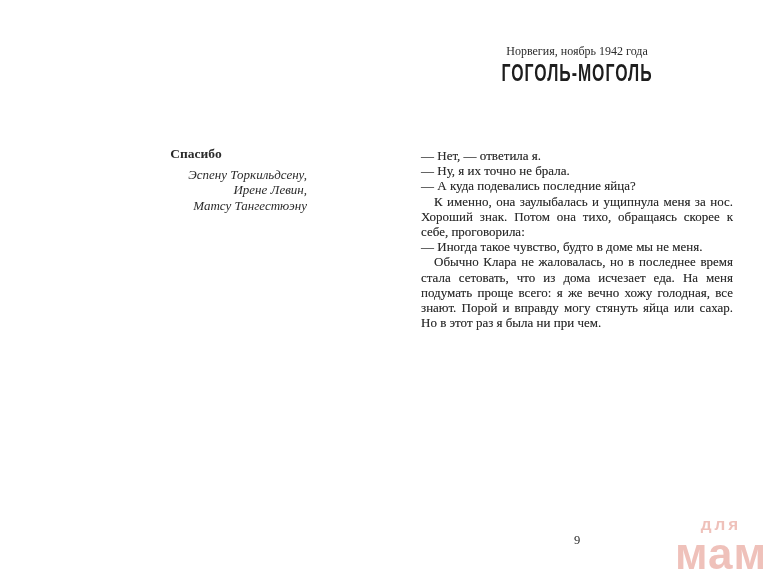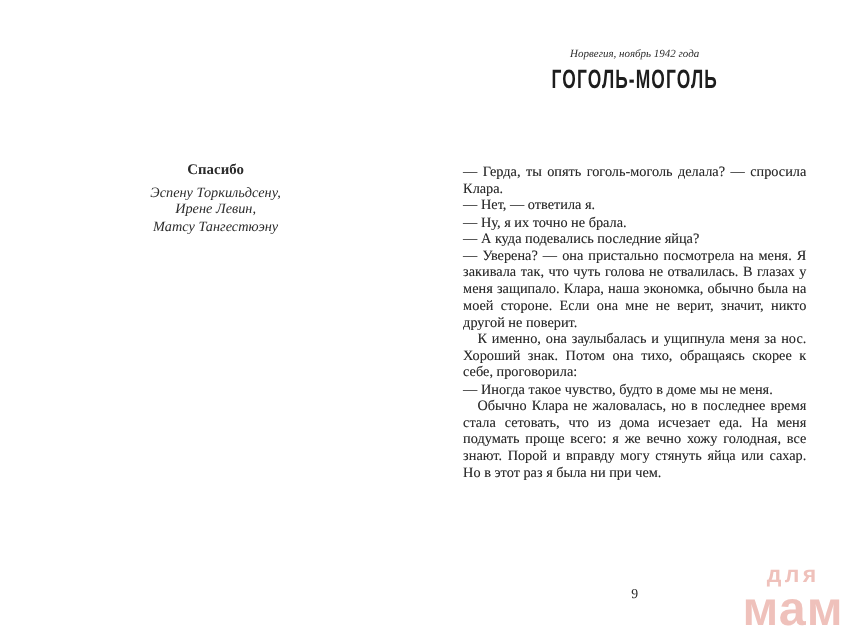--- a/index.html
+++ b/index.html
@@ -12,27 +12,27 @@
     color:#2b2b2b;
   }
 
   
   .dedication {
     position:absolute; left:85px; top:146px; width:222px;
     text-align:center;
     font-size:13px; line-height:15.5px;
   }
   .dedication-title { font-weight:bold; font-size:13.5px; margin-bottom:5px; }
-  .dedication-names { font-style:italic; }
+  .dedication-names { font-style:italic;text-align:right; }
 
   
   .right-col { position:absolute; left:421px; top:0; width:312px; height:578px; }
   .location-date {
     position:absolute; top:44px; left:0; width:100%;
-    text-align:center; font-style:italic; font-size:10px;
+    text-align:center; font-size:12px;
   }
   .chapter-title {
     position:absolute; top:59px; left:0; width:100%;
     text-align:center;
     font-family:"Liberation Sans", sans-serif;
     font-weight:700; font-size:24px; letter-spacing:1.5px;
     transform:scaleX(0.66); transform-origin:50% 50%;
     color:#1d1d1d;
     white-space:nowrap;
   }
@@ -52,46 +52,44 @@
   
   .watermark {
     position:absolute; right:3px; bottom:2px;
     text-align:center;
     font-family:"Liberation Sans", sans-serif;
     font-weight:700;
     opacity:0.5;
     line-height:1;
     user-select:none;
   }
-  .watermark-small { font-size:21px; letter-spacing:3px; }
+  .watermark-small { font-size:17px; letter-spacing:3px; }
   .watermark-big   { font-size:44px; letter-spacing:1px; margin-top:-1px; }
 </style>
 </head>
 <body>
 
 <div>
 
   <div class="dedication">
     <div class="dedication-title">Спасибо</div>
     <div class="dedication-names">
         <div>Эспену Торкильдсену,</div>
         <div>Ирене Левин,</div>
         <div>Матсу Тангестюэну</div>
       </div>
   </div>
 
   <div class="right-col">
     <div class="location-date">Норвегия, ноябрь 1942 года</div>
     <div class="chapter-title">ГОГОЛЬ-МОГОЛЬ</div>
     <div class="body-text">
-        <p class="dialogue">— Герда, ты опять гоголь-моголь делала? — спросила Клара.</p>
         <p class="dialogue">— Нет, — ответила я.</p>
         <p class="dialogue">— Ну, я их точно не брала.</p>
         <p class="dialogue">— А куда подевались последние яйца?</p>
-        <p class="dialogue">— Уверена? — она пристально посмотрела на меня. Я закивала так, что чуть голова не отвалилась. В глазах у меня защипало. Клара, наша экономка, обычно была на моей стороне. Если она мне не верит, значит, никто другой не поверит.</p>
         <p class="narrative">К именно, она заулыбалась и ущипнула меня за нос. Хороший знак. Потом она тихо, обращаясь скорее к себе, проговорила:</p>
         <p class="dialogue">— Иногда такое чувство, будто в доме мы не меня.</p>
         <p class="narrative">Обычно Клара не жаловалась, но в последнее время стала сетовать, что из дома исчезает еда. На меня подумать проще всего: я же вечно хожу голодная, все знают. Порой и вправду могу стянуть яйца или сахар. Но в этот раз я была ни при чем.</p>
       </div>
     <div class="page-number">9</div>
   </div>
 
   <div class="watermark" style="color: rgb(224, 132, 120);">
     <div class="watermark-small">для</div>
     <div class="watermark-big">мам</div>

